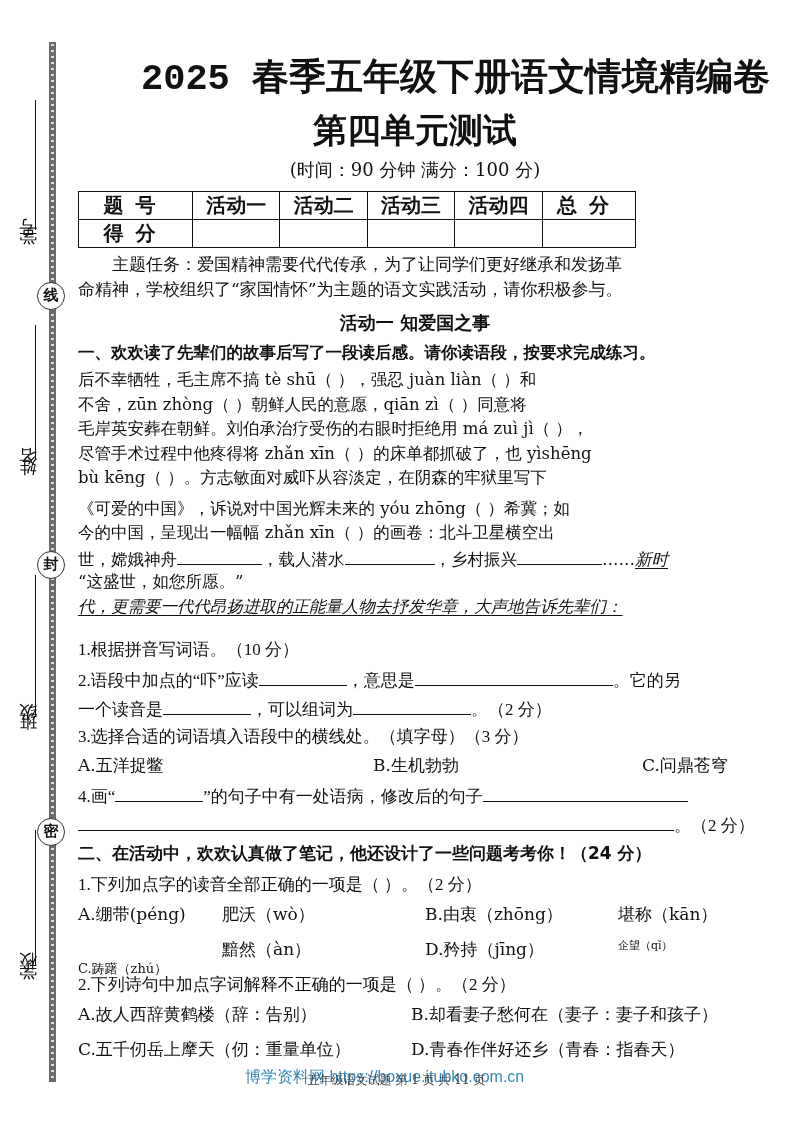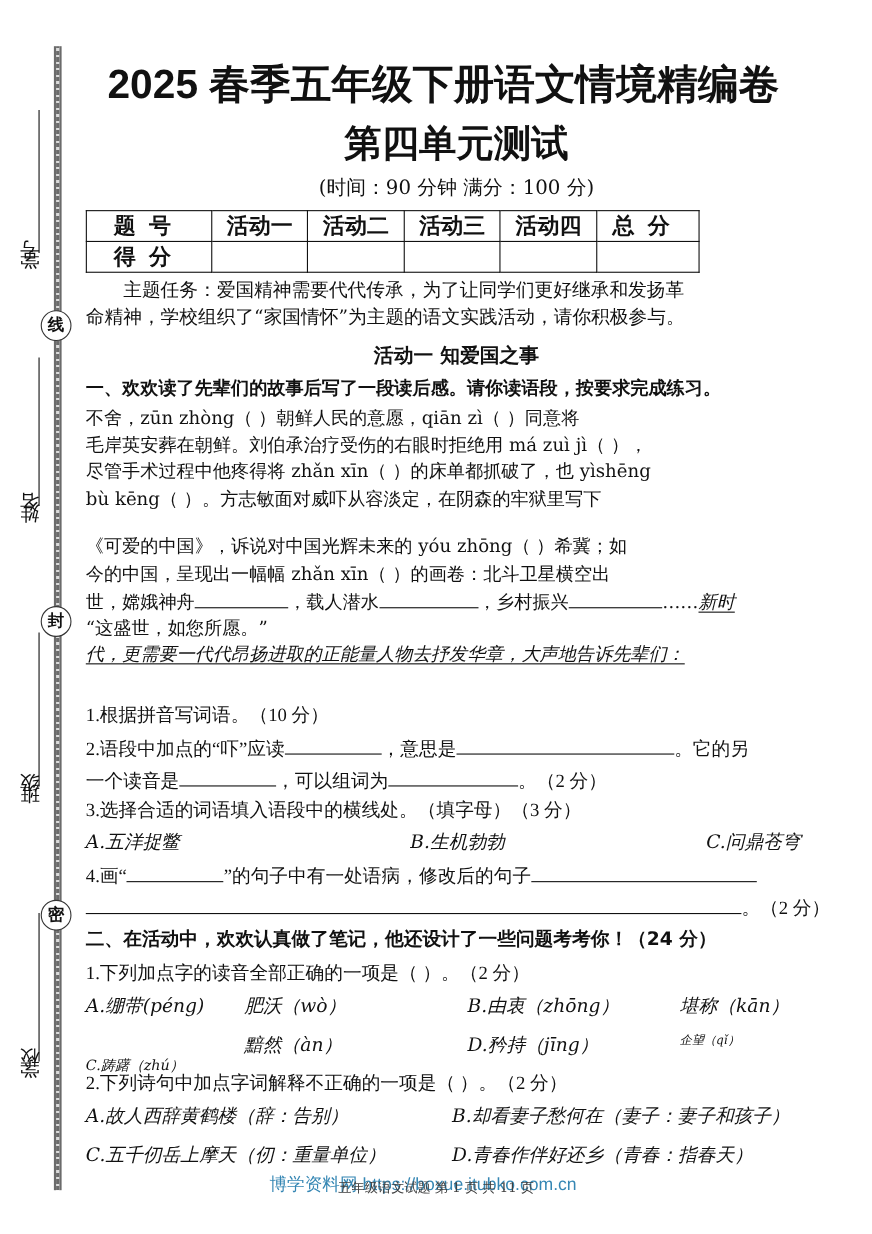--- a/index.html
+++ b/index.html
@@ -11,22 +11,22 @@
     background: repeating-linear-gradient(to bottom, #6b6b6b 0 2px, #dcdcdc 2px 4px, #6b6b6b 4px 6px);
     border-left:2px solid #6b6b6b; border-right:2px solid #6b6b6b; box-sizing:border-box; }
   .seal { position:absolute; left:37px; width:26px; height:26px; border:1.5px solid #333; border-radius:50%;
     background:#fff; font-size:15px; font-weight:bold; line-height:25px; text-align:center;
     font-family:"DejaVu Sans", sans-serif; }
   .margin-field { position:absolute; left:16px; width:22px; font-size:18px; }
   .margin-field .lbl { writing-mode:vertical-rl; transform:rotate(180deg); letter-spacing:10px; }
   .margin-line { position:absolute; left:35px; width:1px; background:#111; }
 
   
-  .title1 { position:absolute; top:52px; left:48px; width:710px; text-align:center;
-    font-family:Liberation Sans, sans-serif; font-size:37px; font-weight:bold; letter-spacing:0px; }
+  .title1 { position:absolute; top:52px; left:60px; width:710px; text-align:right;
+    font-family:Liberation Mono, monospace; font-size:37px; font-weight:bold; letter-spacing:0px; }
   .title2 { position:absolute; top:108px; left:60px; width:710px; text-align:center;
     font-family:"DejaVu Sans", sans-serif; font-size:34px; font-weight:bold; }
   .meta { position:absolute; top:158px; left:60px; width:710px; text-align:center; font-size:18px; }
 
   table.score { position:absolute; top:191px; left:78px; width:558px; border-collapse:collapse;
     font-family:"DejaVu Sans", sans-serif; font-size:20px; font-weight:bold; }
   table.score td { border:1.5px solid #111; height:27px; text-align:center; padding:0; }
   table.score td.first { width:113px; letter-spacing:12px; }
 
   .para { position:absolute; left:78px; width:690px; font-size:17px; line-height:25px; }
@@ -34,21 +34,21 @@
   .activity { position:absolute; top:311px; left:60px; width:710px; text-align:center;
     font-family:"DejaVu Sans", sans-serif; font-size:18px; font-weight:bold; }
   .sec { position:absolute; left:78px; width:700px; font-family:"DejaVu Sans", sans-serif;
     font-size:17px; font-weight:bold; }
   .passage { position:absolute; left:78px; top:368px; width:690px; font-size:16.5px; line-height:24.5px; }
   .passage .ln { height:24.5px; white-space:nowrap; }
   .blank { display:inline-block; border-bottom:1px solid #111; height:18px; vertical-align:baseline; }
   .q { position:absolute; left:78px; width:690px; font-size:17px; white-space:nowrap;
        font-family:"Liberation Serif", serif; }
   .ul { text-decoration: underline; text-underline-offset:3px;font-style:italic; }
-  .opt { position:absolute; white-space:nowrap;font-style:italic; }
+  .opt { position:absolute; white-space:nowrap; }
   .footer { position:absolute; top:1072px; left:0; width:793px; text-align:center; font-size:12px; color:#404040; }
   .watermark { position:absolute; top:1067px; left:245px; font-family:Liberation Sans, sans-serif;
     font-size:16px; color:#0369a1; opacity:0.8; }
 </style>
 </head>
 <body>
 
 <div class="binding-bar"></div>
 <div class="seal" style="top:282px">线</div>
 <div class="seal" style="top:551px">封</div>
@@ -101,25 +101,26 @@
 
 <div class="para" style="top:252px">
   <div class="indent" style="white-space:nowrap">主题任务：爱国精神需要代代传承，为了让同学们更好继承和发扬革</div>
   <div style="white-space:nowrap">命精神，学校组织了“家国情怀”为主题的语文实践活动，请你积极参与。</div>
 </div>
 
 <div class="activity">活动一  知爱国之事</div>
 <div class="sec" style="top:342px;font-size:16.5px">一、欢欢读了先辈们的故事后写了一段读后感。请你读语段，按要求完成练习。</div>
 
 <div class="passage">
+  <div class="ln">后不幸牺牲，毛主席不搞 tè shū（        ），强忍 juàn liàn（      ）和</div>
   <div class="ln">不舍，zūn zhòng（      ）朝鲜人民的意愿，qiān zì（       ）同意将</div>
   <div class="ln">毛岸英安葬在朝鲜。刘伯承治疗受伤的右眼时拒绝用 má zuì jì（         ），</div>
   <div class="ln">尽管手术过程中他疼得将 zhǎn xīn（       ）的床单都抓破了，也 yìshēng</div>
   <div class="ln">bù kēng（           ）。方志敏面对威吓从容淡定，在阴森的牢狱里写下</div>
-  <div class="ln" style="margin-top:19px">《可爱的中国》，诉说对中国光辉未来的 yóu zhōng（        ）希冀；如</div>
+  <div class="ln" style="margin-top:6px">《可爱的中国》，诉说对中国光辉未来的 yóu zhōng（        ）希冀；如</div>
   <div class="ln">今的中国，呈现出一幅幅 zhǎn xīn（        ）的画卷：北斗卫星横空出</div>
   <div class="ln">
     <span>世，嫦娥神舟</span><span class="blank" style="width:85px"></span><span>，载人潜水</span><span class="blank" style="width:90px"></span><span>，乡村振兴</span><span class="blank" style="width:85px"></span><span>……</span><span class="ul">新时</span>
   </div>
   <div class="ln">“这盛世，如您所愿。”</div>
   <div class="ln ul">代，更需要一代代昂扬进取的正能量人物去抒发华章，大声地告诉先辈们：</div>
 </div>
 
 <div class="q" style="top:638px">1.根据拼音写词语。（10 分）</div>
 

